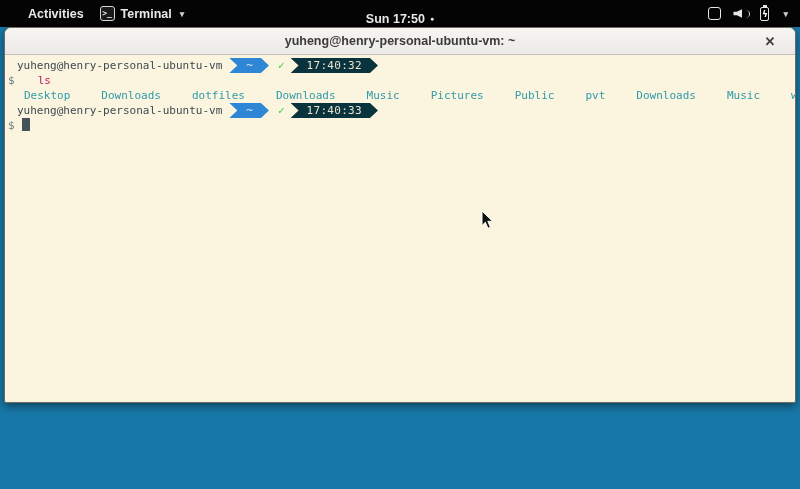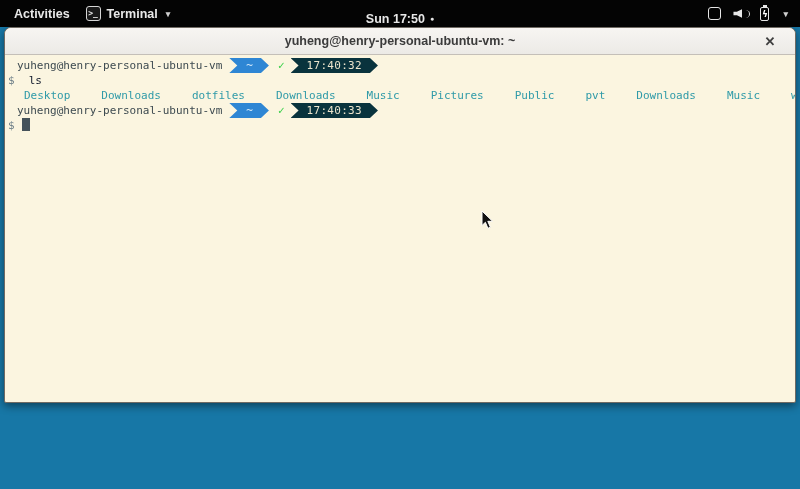--- a/index.html
+++ b/index.html
@@ -10,21 +10,21 @@
     background-color:#1777a6;
     position:relative;
   }
   
   .topbar {
     position:absolute; left:0; top:0; width:800px; height:27px;
     background:#040404; color:#e8e8e8;
     display:flex; align-items:center;
     font-size:12.5px; font-weight:bold;
   }
-  .topbar-left { display:flex; align-items:center; gap:14px; padding-left:12px;justify-content:flex-end; }
+  .topbar-left { display:flex; align-items:center; gap:14px; padding-left:26px;justify-content:flex-end; }
   .activities { padding:0 2px; cursor:default; }
   .appmenu { display:flex; align-items:center; gap:6px; }
   .term-icon {
     width:15px; height:15px; border:1px solid #d6d6d6; border-radius:3px;
     background:#1a1a1a; color:#e8e8e8; font-family:"DejaVu Sans Mono", monospace;
     font-size:8px; font-weight:bold; line-height:13px; text-align:center;
   }
   .caret { font-size:9px; color:#cfcfcf; margin-left:2px; }
   .clock-wrap {
     position:absolute; left:0; right:0; top:0; height:37px;
@@ -86,21 +86,21 @@
   .user { color:#3d4a50; }
   .pseg {
     display:inline-block; height:15px; line-height:15px;
     vertical-align:top; text-align:center;
     clip-path:polygon(0 0, calc(100% - 8px) 0, 100% 50%, calc(100% - 8px) 100%, 0 100%, 8px 50%);
   }
   .seg-path { background:#2e86d4; color:#d6ebfa; padding:0 16px 0 17px; margin-left:7px; }
   .seg-time { background:#09333d; color:#ece5cd; padding:0 16px 0 16px; margin-left:6px; letter-spacing:.3px; }
   .check { color:#35cf46; font-weight:bold; margin-left:9px; }
   .dollar { color:#70818a; }
-  .cmd { color:#0f172a; margin-left:14px; }
+  .cmd { color:#be185d; margin-left:23px; }
   .dir { color:#2f9aa8;padding-left:16px; }
   .dir + .dir { margin-left:15px; }
   .cursor-block { display:inline-block; width:8px; height:13px; background:#45525a; vertical-align:-2px; margin-left:7px; }
   
   .pointer { position:absolute; left:481px; top:210px; width:13px; height:20px; pointer-events:none; }
 </style>
 </head>
 <body>
 
 <div class="topbar">

